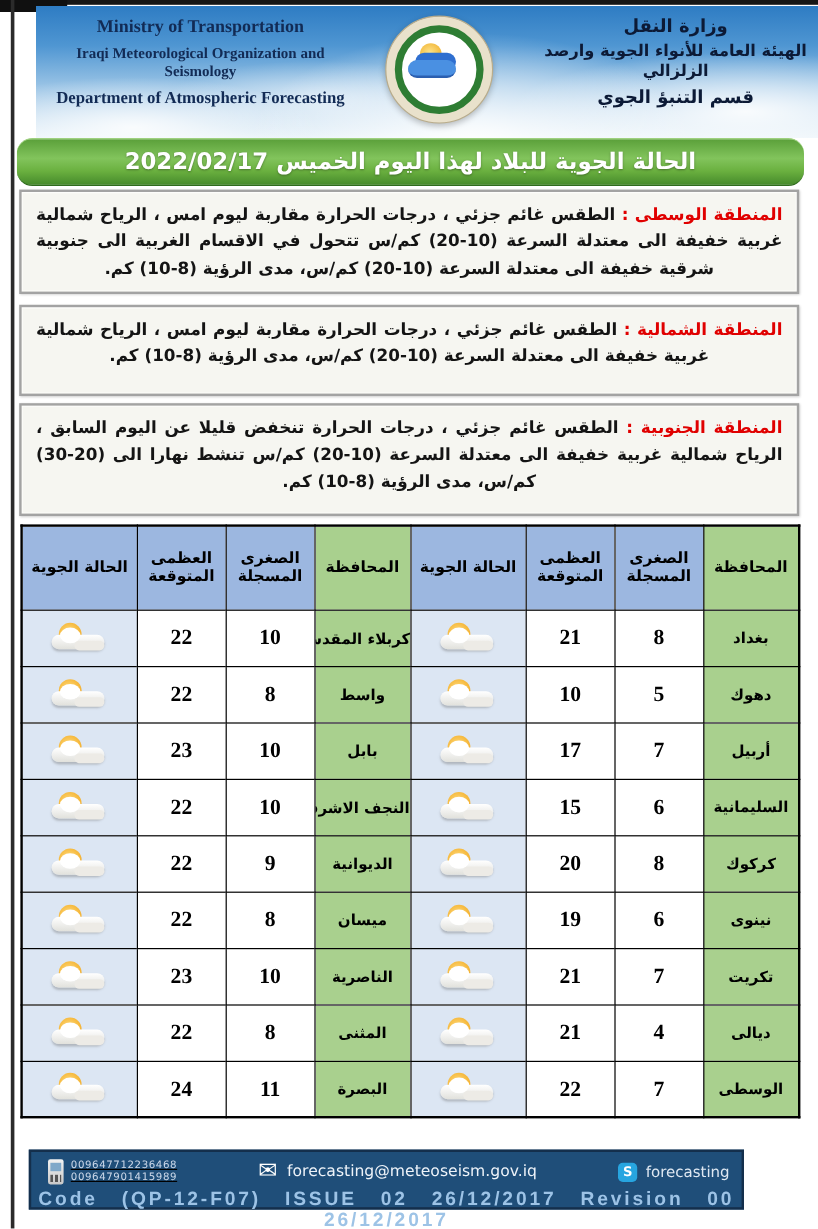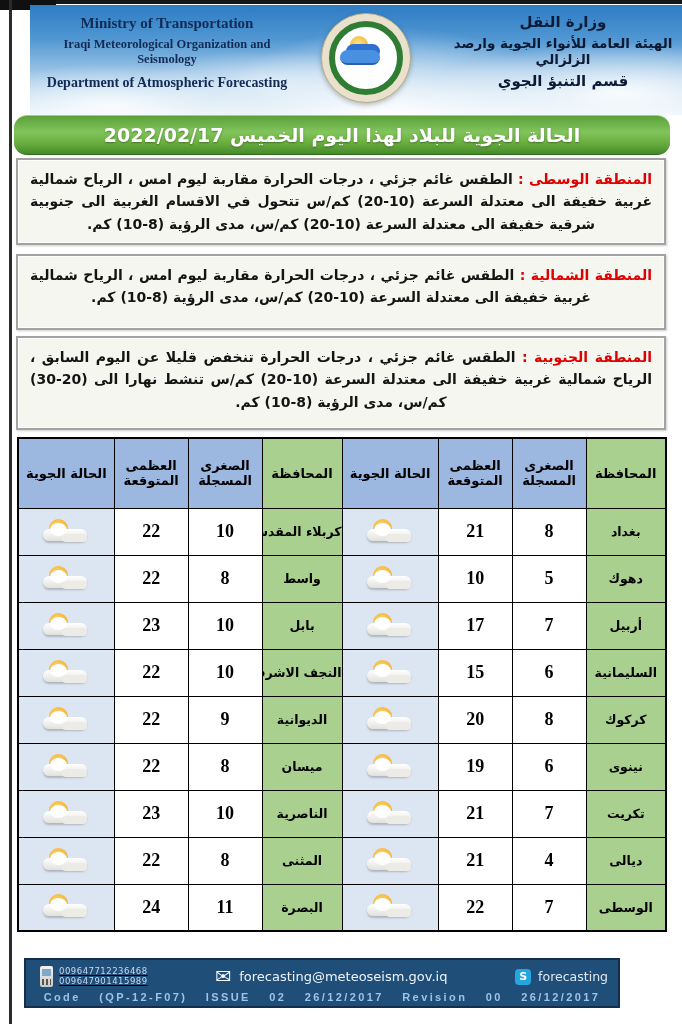--- a/index.html
+++ b/index.html
@@ -96,21 +96,21 @@
           background:repeating-linear-gradient(90deg,#555 0 2px,transparent 2px 4px);}
   .f-nums{display:flex;flex-direction:column;line-height:1.15;}
   .f-nums span{font-size:8.5px;color:#cdd9ea;letter-spacing:.5px;}
   .f-mail{flex:1;display:flex;align-items:center;justify-content:center;gap:8px;}
   .mail-icon{color:#fff;font-size:19px;line-height:1;}
   .f-mail .addr{color:#eef3f9;font-size:13px;}
   .f-skype{display:flex;align-items:center;gap:7px;}
   .skype-icon{width:16px;height:16px;border-radius:4px;background:#27a5e0;color:#fff;
           font-size:11px;font-weight:bold;display:flex;align-items:center;justify-content:center;}
   .f-skype .sname{color:#dfe8f2;font-size:12.5px;}
-  .f-code{height:19px;text-align:center;color:#9dc3e6;font-weight:bold;font-size:11px;
+  .f-code{height:19px;text-align:center;color:#9dc3e6;font-weight:bold;font-size:16px;
           letter-spacing:2.4px;word-spacing:13px;font-family:"Liberation Sans",sans-serif;}
 </style>
 </head>
 <body>
 
 <div class="page">
 
   <div class="scan-top"></div>
   <div class="scan-corner"></div>
 

